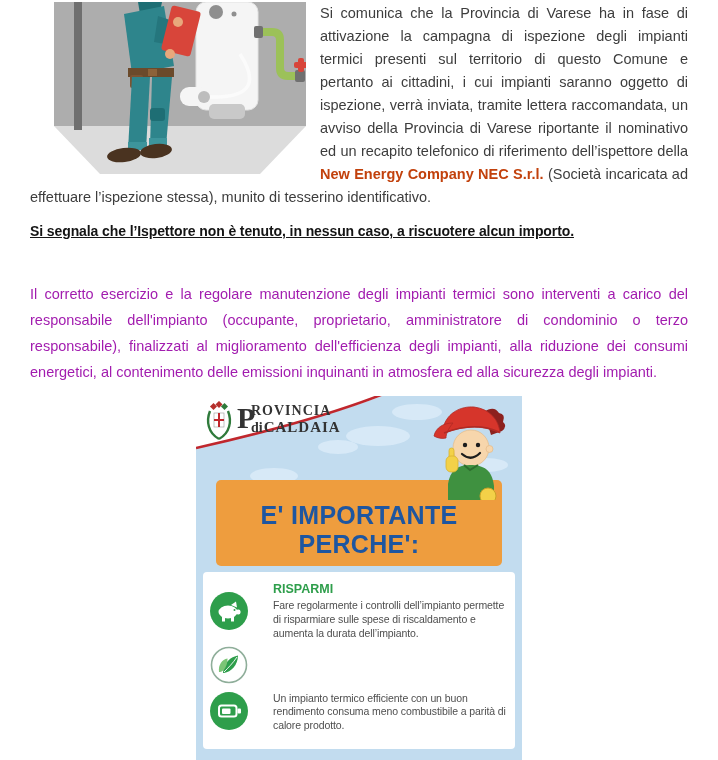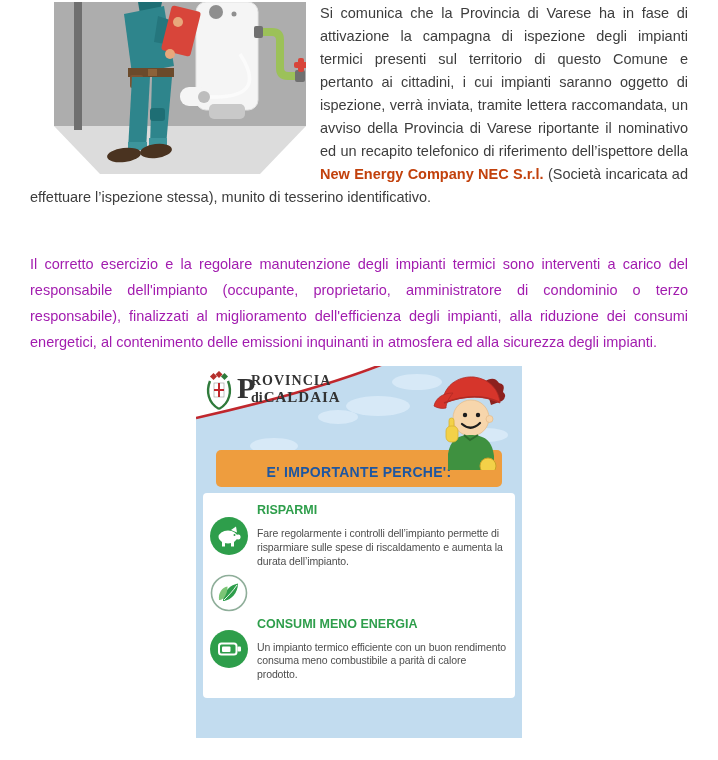--- a/index.html
+++ b/index.html
@@ -34,27 +34,27 @@
   .logo-line1{font-size:14px;font-weight:600;letter-spacing:1px;}
   .logo-line2{font-size:15px;font-weight:600;letter-spacing:1px;margin-top:2px;}
   .logo-di{font-size:14px;letter-spacing:0;margin-right:1px;}
   .boy{position:absolute;top:4px;right:4px;z-index:3;}
 
   .banner{
     position:relative;z-index:2;margin:84px 20px 0;background:#EE9D3E;
     border-radius:5px;padding:9px 4px 7px;text-align:center;
   }
   .banner-title{color:#ffffff;font-weight:bold;font-size:19.5px;line-height:1.22;letter-spacing:0.4px;}
-  .banner-subtitle{color:#1E56A0;font-weight:bold;font-size:14px;margin-top:5px;letter-spacing:0.3px;}
+  .banner-subtitle{color:#1E56A0;font-weight:bold;font-size:25px;margin-top:12px;letter-spacing:0.3px;}
 
   .card{margin:6px 7px 0;background:#ffffff;border-radius:4px;padding:5px 8px 16px 6px;position:relative;z-index:2;}
-  .sec{display:flex;align-items:center;gap:8px;margin-top:5px;}
+  .sec{display:flex;align-items:center;gap:24px;margin-top:5px;}
   .sec-icon{flex:0 0 40px;display:flex;justify-content:center;}
   .sec-title{color:#2E9E4B;font-weight:bold;font-size:12.5px;}
-  .sec-text{font-size:10.5px;line-height:1.32;color:#4e4e4e;margin-top:10px;letter-spacing:-0.1px;}
+  .sec-text{font-size:10.5px;line-height:1.32;color:#4e4e4e;margin-top:3px;letter-spacing:-0.1px;}
 </style>
 </head>
 <body>
 
 <div class="page">
 
   <div class="intro-block">
     <div class="illu">
       <svg width="252" height="172" viewBox="0 0 252 172">
         <rect x="0" y="0" width="252" height="124" fill="#ADADAD"></rect>
@@ -90,20 +90,21 @@
         <rect x="96" y="106" width="15" height="13" rx="3" fill="#1E6E74"></rect>
         <rect x="74" y="140" width="19" height="8" fill="#3D959C"></rect>
         <rect x="95" y="136" width="18" height="8" fill="#3D959C"></rect>
         <ellipse cx="70" cy="153" rx="17" ry="7" fill="#4A3320" transform="rotate(-7 70 153)"></ellipse>
         <ellipse cx="102" cy="149" rx="16" ry="7" fill="#4A3320" transform="rotate(-7 102 149)"></ellipse>
       </svg>
     </div>
     <span>Si comunica che la Provincia di Varese ha in fase di attivazione la campagna di ispezione degli impianti termici presenti sul territorio di questo Comune e pertanto ai cittadini, i cui impianti saranno oggetto di ispezione, verrà inviata, tramite lettera raccomandata, un avviso della Provincia di Varese riportante il nominativo ed un recapito telefonico di riferimento dell’ispettore della </span><b>New Energy Company NEC S.r.l.</b><span> (Società incaricata ad effettuare l’ispezione stessa), munito di tesserino identificativo.</span>
   </div>
 
+  <p class="warning">Si segnala che l’Ispettore non è tenuto, in nessun caso, a riscuotere alcun importo.</p>
 
   <p class="para2">Il corretto esercizio e la regolare manutenzione degli impianti termici sono interventi a carico del responsabile dell'impianto (occupante, proprietario, amministratore di condominio o terzo responsabile), finalizzati al miglioramento dell'efficienza degli impianti, alla riduzione dei consumi energetici, al contenimento delle emissioni inquinanti in atmosfera ed alla sicurezza degli impianti.</p>
 
   <div class="poster">
     <div class="cloud" style="left:150px;top:30px;width:64px;height:20px;"></div>
     <div class="cloud" style="left:122px;top:44px;width:40px;height:14px;"></div>
     <div class="cloud" style="left:54px;top:72px;width:48px;height:16px;"></div>
     <div class="cloud" style="left:196px;top:8px;width:50px;height:16px;"></div>
     <div class="cloud" style="left:268px;top:62px;width:44px;height:14px;"></div>
 
@@ -185,20 +186,19 @@
       <div class="sec">
         <div class="sec-icon">
           <svg width="38" height="38" viewBox="0 0 38 38">
             <circle cx="19" cy="19" r="19" fill="#2E9E4B"></circle>
             <rect x="9" y="13.5" width="17.5" height="11" rx="2.5" fill="none" stroke="#ffffff" stroke-width="2"></rect>
             <rect x="27.5" y="16.5" width="3.5" height="5" rx="1" fill="#ffffff"></rect>
             <rect x="12" y="16.5" width="8.5" height="5.5" rx="1" fill="#ffffff"></rect>
           </svg>
         </div>
         <div class="sec-body">
-          <div class="sec-title">CONSUMI MENO ENERGIA</div>
           <div class="sec-text">Un impianto termico efficiente con un buon rendimento consuma meno combustibile a parità di calore prodotto.</div>
         </div>
       </div>
 
     </div>
   </div>
 </div>
 
 </body></html>

